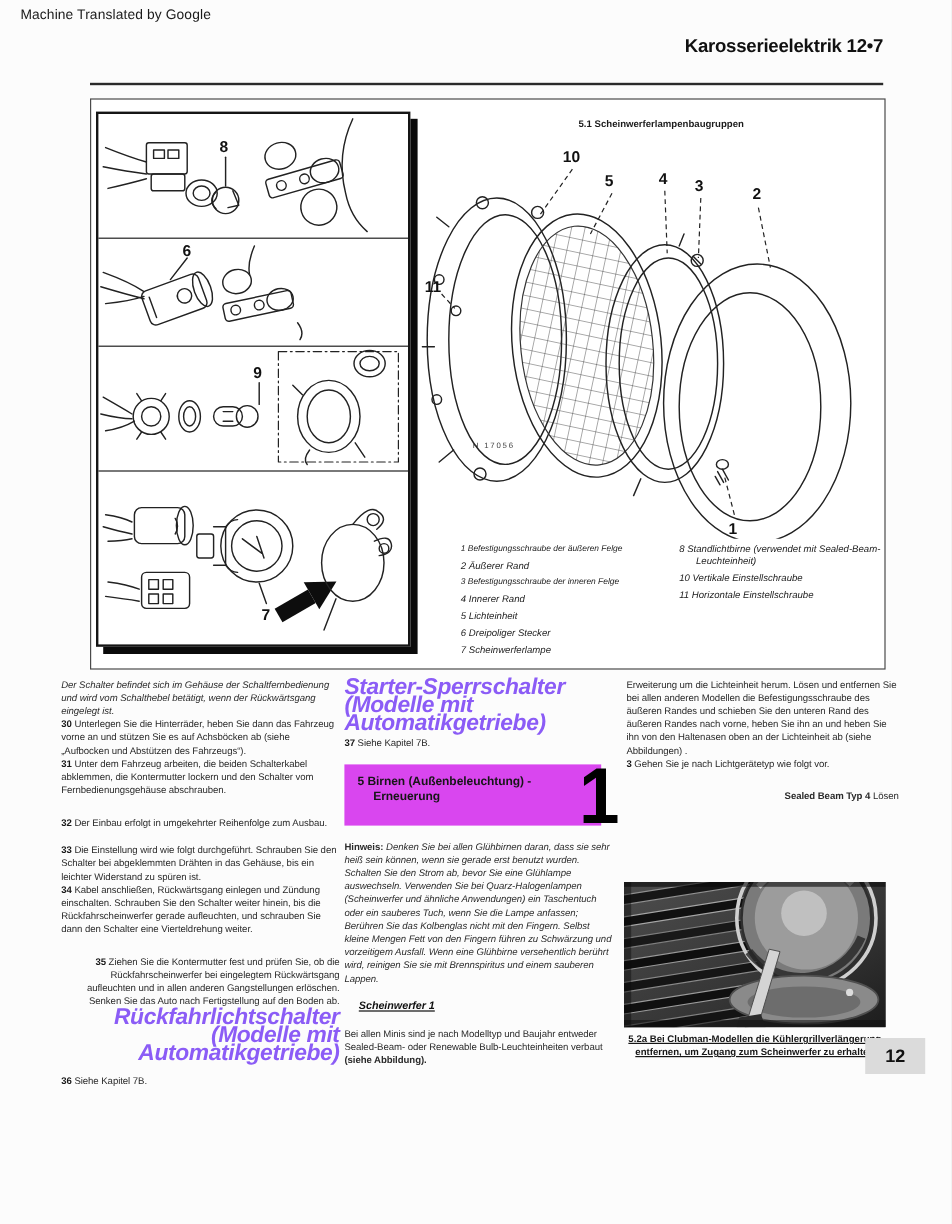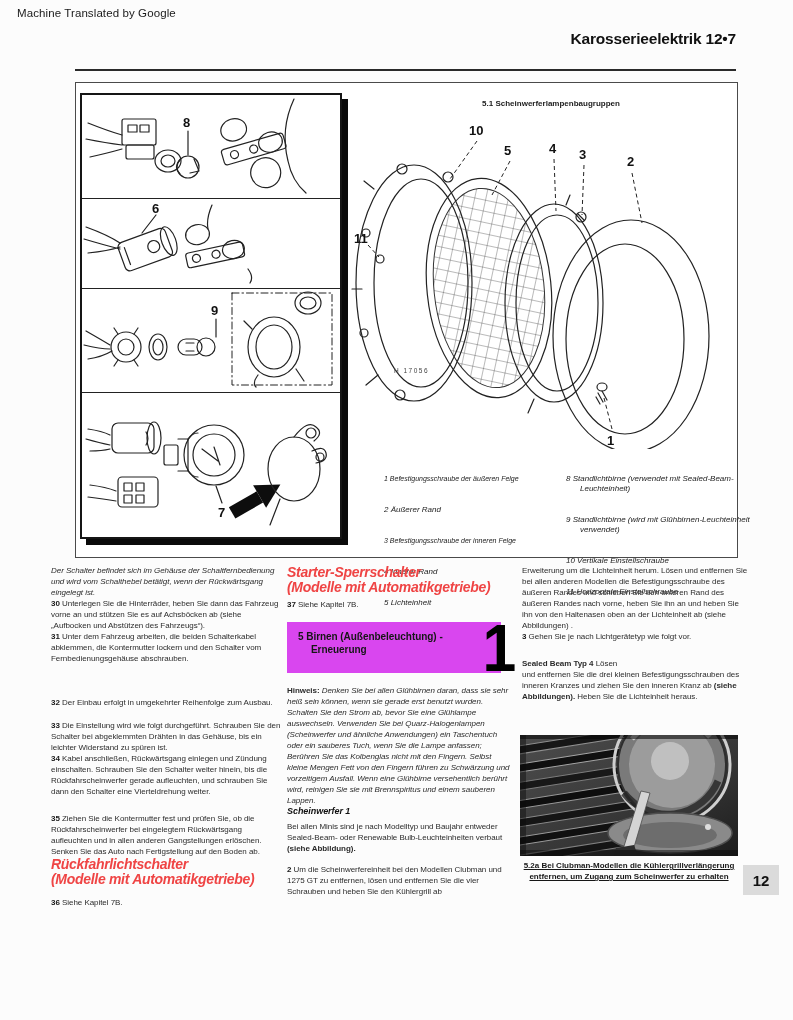--- a/index.html
+++ b/index.html
@@ -17,44 +17,44 @@
   .panel{border-bottom:1.5px solid #222;overflow:hidden;}
   .panel:last-child{border-bottom:none;flex:1;}
   .ln{fill:none;stroke:#222;stroke-width:1.2;stroke-linecap:round;stroke-linejoin:round;}
   .ld{fill:none;stroke:#222;stroke-width:1;stroke-dasharray:4 3;}
   .callout{font-family:"Liberation Sans",sans-serif;font-size:13px;font-weight:600;fill:#111;}
   .dcode{font-family:"Liberation Sans",sans-serif;font-size:6.5px;letter-spacing:1.5px;fill:#444;}
   .figcaption{position:absolute;left:320px;top:16px;width:310px;text-align:center;
               font-size:8px;font-weight:bold;color:#1c1c1c;}
   .legend{position:absolute;left:308px;top:370px;display:flex;gap:14px;font-style:italic;color:#222;}
   .lgl{width:168px;}.lgr{width:184px;}
-  .lgitem{font-size:8px;line-height:10px;margin-bottom:4px;padding-left:14px;text-indent:-14px;margin-top:21px;}
+  .lgitem{font-size:8px;line-height:10px;margin-bottom:4px;padding-left:14px;text-indent:-14px;}
   .lgsmall{font-size:7px;}
   
   .col{position:absolute;top:565px;font-size:8px;line-height:11px;letter-spacing:-.05px;}
   .col-left{left:51px;width:232px;}
   .col-mid{left:287px;width:226px;}
   .col-right{left:522px;width:227px;}
   .body{margin:0;}
   .it{font-style:italic;}
   .pnum{font-weight:bold;color:#181818;}
-  .mt26{margin-top:33px;}.mt16{margin-top:16px;}.mt12{margin-top:12px;}
+  .mt26{margin-top:16px;}.mt16{margin-top:16px;text-align:right;}.mt12{margin-top:12px;}
   .mt10{margin-top:10px;}.mt4{margin-top:4px;}
-  .h1{font-style:italic;font-weight:bold;font-size:14px;line-height:15px;color:#ef4444;
+  .h1{font-style:italic;font-weight:bold;font-size:19px;line-height:15px;color:#8b5cf6;
       letter-spacing:-.3px;white-space:pre-line;margin:0;}
-  .sub{font-style:italic;font-weight:bold;font-size:9px;color:#101010;margin:0;}
+  .sub{font-style:italic;font-weight:bold;font-size:9px;color:#101010;margin:12px;text-decoration:underline;}
   .greybox{position:relative;background:#d946ef;width:193px;padding:9px 10px 17px 11px;margin-top:12px;}
   .gbt{font-size:10px;font-weight:bold;line-height:12.5px;color:#161616;}
   .gbt2{padding-left:13px;}
   .bignum{position:absolute;top:-5px;right:-17px;font-size:66px;line-height:62px;
           font-weight:bold;color:#000;transform:scaleX(.92);}
   .photo{left:520px;top:735px;width:218px;height:121px;background:#222;}
   .photocap{left:518px;top:860px;width:222px;font-size:8px;font-weight:bold;line-height:11px;
             text-align:center;color:#161616;text-decoration:underline;}
-  .pagetab{left:743px;top:865px;width:36px;height:30px;background:#dbdbdb;display:flex;
+  .pagetab{left:721px;top:865px;width:50px;height:30px;background:#dbdbdb;display:flex;
            align-items:center;justify-content:center;font-size:15px;font-weight:bold;color:#111;}
 </style>
 </head>
 <body>
 
 <div class="page">
 
   <div class="abs watermark">Machine Translated by Google</div>
   <div class="abs pagehead">Karosserieelektrik 12•7</div>
   <div class="abs headrule"></div>
@@ -225,21 +225,20 @@
         <div class="lgitem lgsmall">1 Befestigungsschraube der äußeren Felge</div>
         <div class="lgitem">2 Äußerer Rand</div>
         <div class="lgitem lgsmall">3 Befestigungsschraube der inneren Felge</div>
         <div class="lgitem">4 Innerer Rand</div>
         <div class="lgitem">5 Lichteinheit</div>
         <div class="lgitem">6 Dreipoliger Stecker</div>
         <div class="lgitem">7 Scheinwerferlampe</div>
       </div>
       <div class="lgr">
         <div class="lgitem">8 Standlichtbirne (verwendet mit Sealed-Beam-Leuchteinheit)</div>
-        <div class="lgitem">9 Standlichtbirne (wird mit Glühbirnen-Leuchteinheit verwendet)</div>
         <div class="lgitem">10 Vertikale Einstellschraube</div>
         <div class="lgitem">11 Horizontale Einstellschraube</div>
       </div>
     </div>
   </div>
 
   <div class="col col-left">
     <p class="body it">Der Schalter befindet sich im Gehäuse der Schaltfernbedienung und wird vom Schalthebel betätigt, wenn der Rückwärtsgang eingelegt ist.</p>
     <p class="body"><b class="pnum">30</b> <span>Unterlegen Sie die Hinterräder, heben Sie dann das Fahrzeug vorne an und stützen Sie es auf Achsböcken ab (siehe „Aufbocken und Abstützen des Fahrzeugs“).</span></p>
     <p class="body"><b class="pnum">31</b> <span>Unter dem Fahrzeug arbeiten, die beiden Schalterkabel abklemmen, die Kontermutter lockern und den Schalter vom Fernbedienungsgehäuse abschrauben.</span></p>
@@ -257,28 +256,26 @@
 (Modelle mit Automatikgetriebe)</h2>
     <p class="body mt4"><b class="pnum">37</b> <span>Siehe Kapitel 7B.</span></p>
     <div class="greybox">
       <div class="gbt">5 Birnen (Außenbeleuchtung) -</div>
       <div class="gbt gbt2">Erneuerung</div>
       <div class="bignum">1</div>
     </div>
     <p class="body mt12"><b>Hinweis:</b> <span class="it">Denken Sie bei allen Glühbirnen daran, dass sie sehr heiß sein können, wenn sie gerade erst benutzt wurden. Schalten Sie den Strom ab, bevor Sie eine Glühlampe auswechseln. Verwenden Sie bei Quarz-Halogenlampen (Scheinwerfer und ähnliche Anwendungen) ein Taschentuch oder ein sauberes Tuch, wenn Sie die Lampe anfassen; Berühren Sie das Kolbenglas nicht mit den Fingern. Selbst kleine Mengen Fett von den Fingern führen zu Schwärzung und vorzeitigem Ausfall. Wenn eine Glühbirne versehentlich berührt wird, reinigen Sie sie mit Brennspiritus und einem sauberen Lappen.</span></p>
     <h3 class="sub mt10">Scheinwerfer 1</h3>
     <p class="body mt4"><span>Bei allen Minis sind je nach Modelltyp und Baujahr entweder Sealed-Beam- oder Renewable Bulb-Leuchteinheiten verbaut </span><b>(siehe Abbildung).</b></p>
-    <p class="body mt10"><b class="pnum">2</b> <span>Um die Scheinwerfereinheit bei den Modellen Clubman und 1275 GT zu entfernen, lösen und entfernen Sie die vier Schrauben und heben Sie den Kühlergrill ab</span></p>
   </div>
 
   <div class="col col-right">
     <p class="body">Erweiterung um die Lichteinheit herum. Lösen und entfernen Sie bei allen anderen Modellen die Befestigungsschraube des äußeren Randes und schieben Sie den unteren Rand des äußeren Randes nach vorne, heben Sie ihn an und heben Sie ihn von den Haltenasen oben an der Lichteinheit ab (siehe Abbildungen) .</p>
     <p class="body"><b class="pnum">3</b> <span>Gehen Sie je nach Lichtgerätetyp wie folgt vor.</span></p>
     <p class="body mt16"><b>Sealed Beam Typ 4</b><span> Lösen</span></p>
-    <p class="body"><span>und entfernen Sie die drei kleinen Befestigungsschrauben des inneren Kranzes und ziehen Sie den inneren Kranz ab </span><b>(siehe Abbildungen).</b><span> Heben Sie die Lichteinheit heraus.</span></p>
   </div>
 
   <div class="abs photo">
     <svg width="218" height="121" viewBox="0 0 218 121">
       <defs>
         <linearGradient id="pg" x1="0" y1="0" x2="1" y2="1">
           <stop offset="0" stop-color="#4d4d4d"></stop>
             <stop offset="0.6" stop-color="#353535"></stop>
             <stop offset="1" stop-color="#1d1d1d"></stop>
         </linearGradient>

